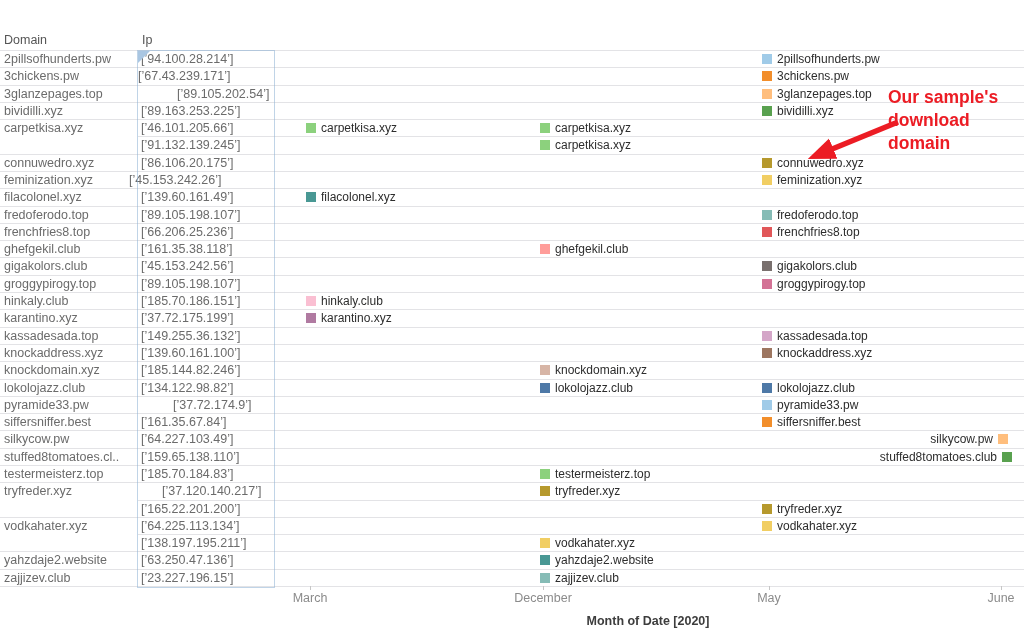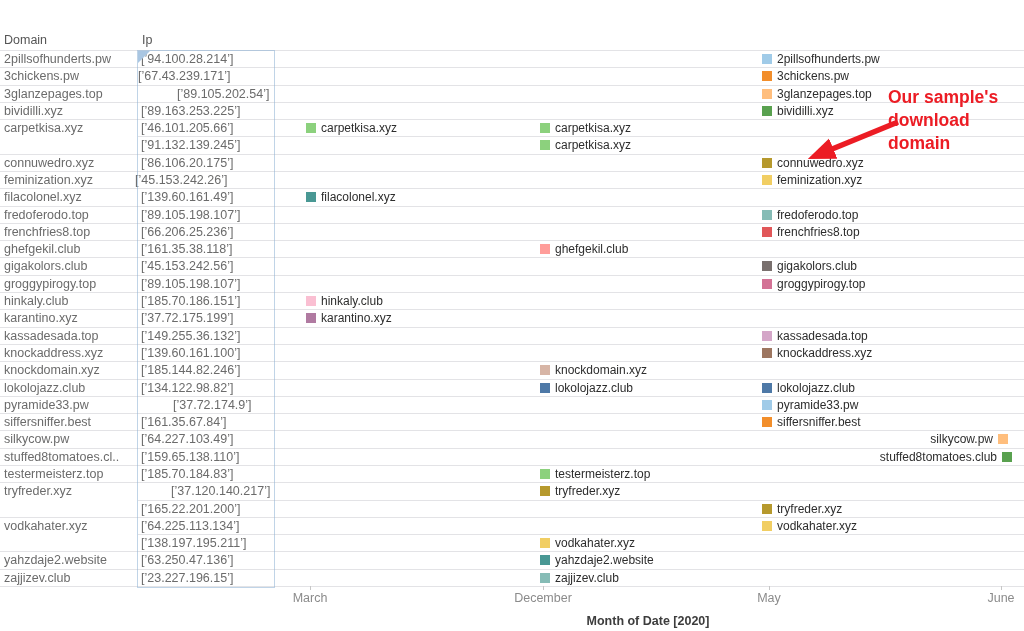--- a/index.html
+++ b/index.html
@@ -91,21 +91,21 @@
       <div class="abs row-text" style="left: 141px; top: 137.45px;">[’91.132.139.245’]</div>
       <div class="abs mark" style="left: 540px; top: 140.45px; background: rgb(140, 209, 125);"></div>
       <div class="abs mark-label" style="top: 137.45px; left: 555px;">carpetkisa.xyz</div>
       <div class="abs grid-line" style="left: 0px; top: 171.03px; width: 1024px;"></div>
       <div class="abs row-text" style="left: 4px; top: 154.74px;">connuwedro.xyz</div>
       <div class="abs row-text" style="left: 141px; top: 154.74px;">[’86.106.20.175’]</div>
       <div class="abs mark" style="left: 762px; top: 157.74px; background: rgb(182, 153, 45);"></div>
       <div class="abs mark-label" style="top: 154.74px; left: 777px;">connuwedro.xyz</div>
       <div class="abs grid-line" style="left: 0px; top: 188.32px; width: 1024px;"></div>
       <div class="abs row-text" style="left: 4px; top: 172.03px;">feminization.xyz</div>
-      <div class="abs row-text" style="left: 135px; top: 172.03px;">[’45.153.242.26’]</div>
+      <div class="abs row-text" style="left: 129px; top: 172.03px;">[’45.153.242.26’]</div>
       <div class="abs mark" style="left: 762px; top: 175.03px; background: rgb(241, 206, 99);"></div>
       <div class="abs mark-label" style="top: 172.03px; left: 777px;">feminization.xyz</div>
       <div class="abs grid-line" style="left: 0px; top: 205.61px; width: 1024px;"></div>
       <div class="abs row-text" style="left: 4px; top: 189.32px;">filacolonel.xyz</div>
       <div class="abs row-text" style="left: 141px; top: 189.32px;">[’139.60.161.49’]</div>
       <div class="abs mark" style="left: 306px; top: 192.32px; background: rgb(73, 152, 148);"></div>
       <div class="abs mark-label" style="top: 189.32px; left: 321px;">filacolonel.xyz</div>
       <div class="abs grid-line" style="left: 0px; top: 222.9px; width: 1024px;"></div>
       <div class="abs row-text" style="left: 4px; top: 206.61px;">fredoferodo.top</div>
       <div class="abs row-text" style="left: 141px; top: 206.61px;">[’89.105.198.107’]</div>
@@ -183,21 +183,21 @@
       <div class="abs row-text" style="left: 141px; top: 448.67px;">[’159.65.138.110’]</div>
       <div class="abs mark" style="left: 1002px; top: 451.67px; background: rgb(89, 161, 79);"></div>
       <div class="abs mark-label" style="top: 448.67px; right: 27px; text-align: right;">stuffed8tomatoes.club</div>
       <div class="abs grid-line" style="left: 0px; top: 482.25px; width: 1024px;"></div>
       <div class="abs row-text" style="left: 4px; top: 465.96px;">testermeisterz.top</div>
       <div class="abs row-text" style="left: 141px; top: 465.96px;">[’185.70.184.83’]</div>
       <div class="abs mark" style="left: 540px; top: 468.96px; background: rgb(140, 209, 125);"></div>
       <div class="abs mark-label" style="top: 465.96px; left: 555px;">testermeisterz.top</div>
       <div class="abs grid-line" style="left: 138px; top: 499.54px; width: 886px;"></div>
       <div class="abs row-text" style="left: 4px; top: 483.25px;">tryfreder.xyz</div>
-      <div class="abs row-text" style="left: 143px; top: 483.25px; padding-left: 28px;">[’37.120.140.217’]</div>
+      <div class="abs row-text" style="left: 134px; top: 483.25px; padding-left: 28px;">[’37.120.140.217’]</div>
       <div class="abs mark" style="left: 540px; top: 486.25px; background: rgb(182, 153, 45);"></div>
       <div class="abs mark-label" style="top: 483.25px; left: 555px;">tryfreder.xyz</div>
       <div class="abs grid-line" style="left: 0px; top: 516.83px; width: 1024px;"></div>
       <div class="abs row-text" style="left: 141px; top: 500.54px;">[’165.22.201.200’]</div>
       <div class="abs mark" style="left: 762px; top: 503.54px; background: rgb(182, 153, 45);"></div>
       <div class="abs mark-label" style="top: 500.54px; left: 777px;">tryfreder.xyz</div>
       <div class="abs grid-line" style="left: 138px; top: 534.12px; width: 886px;"></div>
       <div class="abs row-text" style="left: 4px; top: 517.83px;">vodkahater.xyz</div>
       <div class="abs row-text" style="left: 141px; top: 517.83px;">[’64.225.113.134’]</div>
       <div class="abs mark" style="left: 762px; top: 520.83px; background: rgb(241, 206, 99);"></div>

